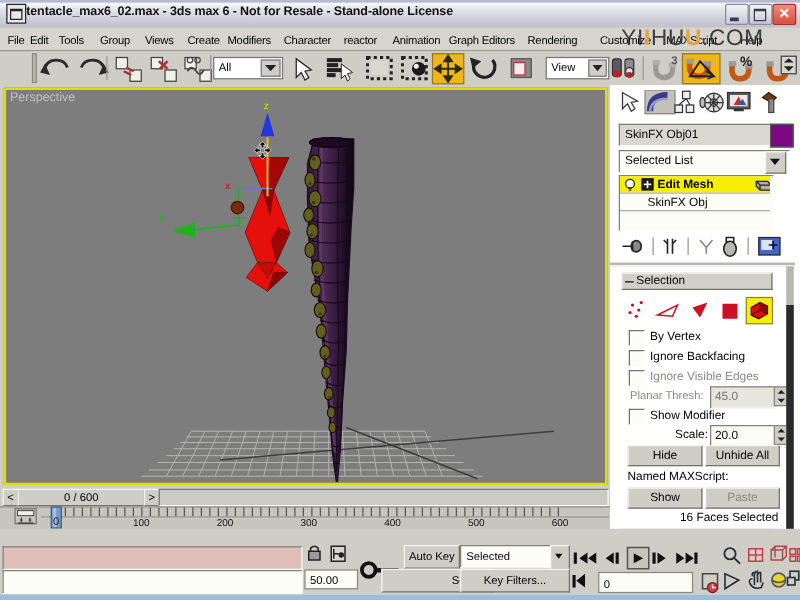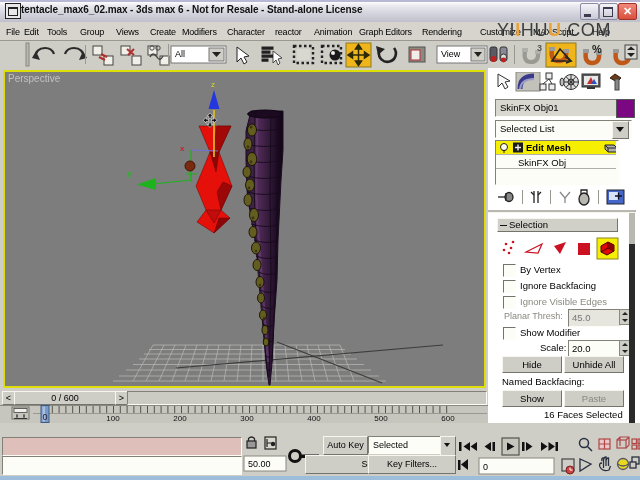--- a/index.html
+++ b/index.html
@@ -352,21 +352,21 @@
 <div class="abs lbl dis" style="left:16px;top:243px;font-size:9px;">Planar Thresh:</div>
 <div class="abs sunken" style="left:80px;top:241px;width:49px;height:14px;background:#e6e5de;font-size:9.5px;padding:2px 0 0 3px;color:#777;">45.0</div>
 <div class="abs spinner" style="left:131px;top:241px;"></div>
 <div class="abs chk" style="left:15px;top:259px;"></div>
     <div class="abs lbl" style="left:32px;top:259px;">Show Modifier</div>
 <div class="abs lbl" style="left:52px;top:274px;">Scale:</div>
 <div class="abs sunken" style="left:80px;top:272px;width:49px;height:14px;background:#fdfdf8;font-size:9.5px;padding:2px 0 0 3px;color:#000;">20.0</div>
 <div class="abs spinner" style="left:131px;top:272px;"></div>
 <div class="abs pbtn" style="left:14px;top:288px;width:58px;">Hide</div>
 <div class="abs pbtn" style="left:76px;top:288px;width:58px;">Unhide All</div>
-<div class="abs lbl" style="left:14px;top:308px;">Named Backfacing:</div>
+<div class="abs lbl" style="left:14px;top:308px;">Named MAXScript:</div>
 <div class="abs pbtn" style="left:14px;top:322px;width:58px;">Show</div>
 <div class="abs pbtn dis" style="left:76px;top:322px;width:58px;">Paste</div>
 <div class="abs lbl" style="left:56px;top:341px;">16 Faces Selected</div>
 <div class="abs raised" style="left:9px;top:355px;width:119px;height:8px;background:#d0cfc8;overflow:hidden;font-size:9px;text-align:center;color:#333;">Soft Selection</div>
 <div class="abs" style="left:141px;top:145px;width:6px;height:220px;background:#b8b7b0;"></div>
 <div class="abs" style="left:141px;top:176px;width:6px;height:183px;background:#2a2a2a;"></div>
 </div>
 <div class="abs" id="timeslider">
 <div class="abs btn3d" style="left:2px;top:1px;width:11px;height:12px;font-size:9px;text-align:center;line-height:12px;color:#000;">&lt;</div>
 <div class="abs btn3d" style="left:14px;top:1px;width:100px;height:12px;font-size:9px;text-align:center;line-height:13px;color:#000;">0 / 600</div>

